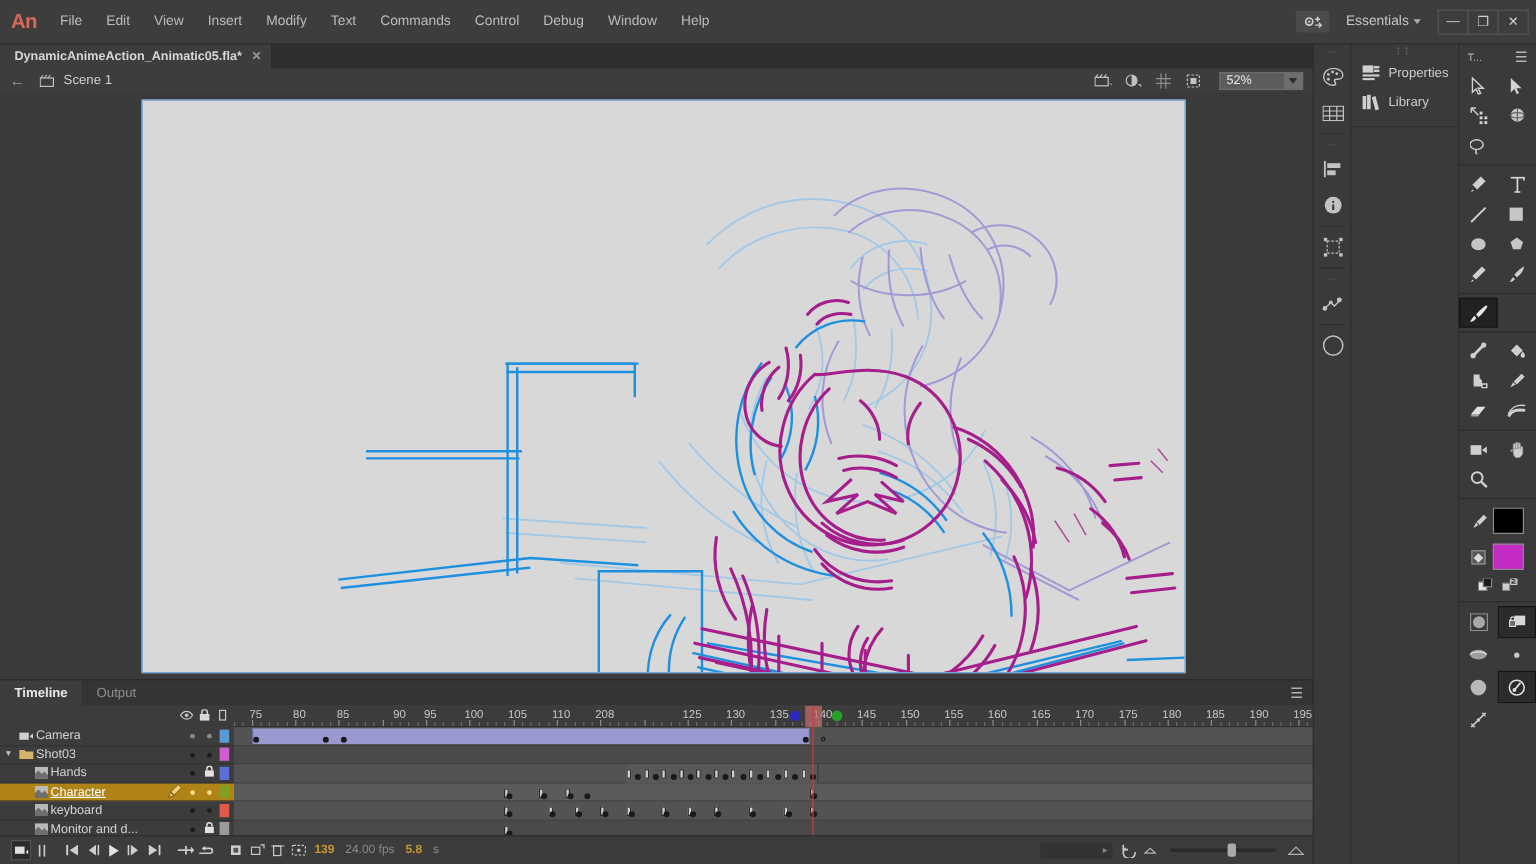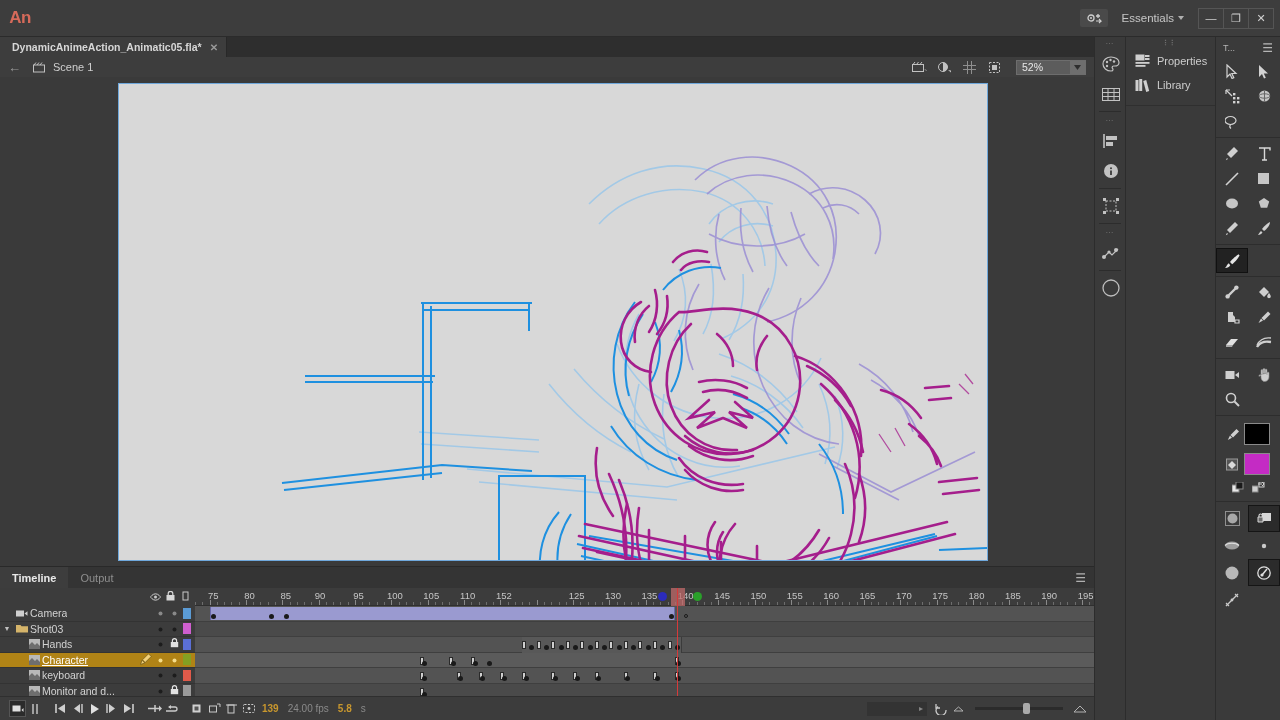--- a/index.html
+++ b/index.html
@@ -227,20 +227,33 @@
   .opt.boxed { background:#2b2b2b; box-shadow:inset 0 0 0 1px #151515; }
   svg { shape-rendering:geometricPrecision; }
 </style>
 </head>
 <body>
 
 <div class="app">
 
   <div class="menubar">
     <div class="logo">An</div>
+    <div id="menu-items" style="display:flex">
+        <div class="menu-item">File</div>
+        <div class="menu-item">Edit</div>
+        <div class="menu-item">View</div>
+        <div class="menu-item">Insert</div>
+        <div class="menu-item">Modify</div>
+        <div class="menu-item">Text</div>
+        <div class="menu-item">Commands</div>
+        <div class="menu-item">Control</div>
+        <div class="menu-item">Debug</div>
+        <div class="menu-item">Window</div>
+        <div class="menu-item">Help</div>
+      </div>
     <div class="menu-right">
       <div class="ws-icon">
         <svg width="16" height="11" viewBox="0 0 16 11">
             <circle cx="5" cy="5" r="3" fill="none" stroke="#d0d0d0" stroke-width="1.3"></circle>
             <circle cx="5" cy="5" r="1" fill="#d0d0d0"></circle>
             <path d="M10 3h4M12 1v4" stroke="#d0d0d0" stroke-width="1.3" fill="none"></path>
             <path d="M10 8h5l-2-2M15 8l-2 2" stroke="#d0d0d0" stroke-width="1.1" fill="none"></path>
           </svg>
       </div>
       <div class="ws-name">Essentials</div>
@@ -678,26 +691,26 @@
             <div class="tick" style="left: 857.86px;"></div>
             <div class="tick" style="left: 865.13px;"></div>
             <div class="tick" style="left: 872.4px;"></div>
             <div class="tick" style="left: 879.67px;"></div>
             <div class="tick maj" style="left: 886.94px;"></div>
             <div class="tick" style="left: 894.21px;"></div>
           </div>
           <div class="rnum" style="left: 18.175px;">75</div>
           <div class="rnum" style="left: 54.525px; text-align: center;">80</div>
           <div class="rnum" style="left: 90.875px;">85</div>
-          <div class="rnum" style="left: 125px;">90</div>
+          <div class="rnum" style="left: 138px;">90</div>
           <div class="rnum" style="left: 163.575px;">95</div>
           <div class="rnum" style="left: 199.925px;">100</div>
           <div class="rnum" style="left: 236.275px;">105</div>
           <div class="rnum" style="left: 272.625px;">110</div>
-          <div class="rnum" style="left: 308.975px;">152</div>
+          <div class="rnum" style="left: 308.975px;">208</div>
           <div class="rnum" style="left: 345.325px; margin-top: 23px;">120</div>
           <div class="rnum" style="left: 381.675px;">125</div>
           <div class="rnum" style="left: 418.025px;">130</div>
           <div class="rnum" style="left: 454.375px;">135</div>
           <div class="rnum" style="left: 490.725px;">140</div>
           <div class="rnum" style="left: 527.075px;">145</div>
           <div class="rnum" style="left: 563.425px;">150</div>
           <div class="rnum" style="left: 599.775px;">155</div>
           <div class="rnum" style="left: 636.125px;">160</div>
           <div class="rnum" style="left: 672.475px;">165</div>

